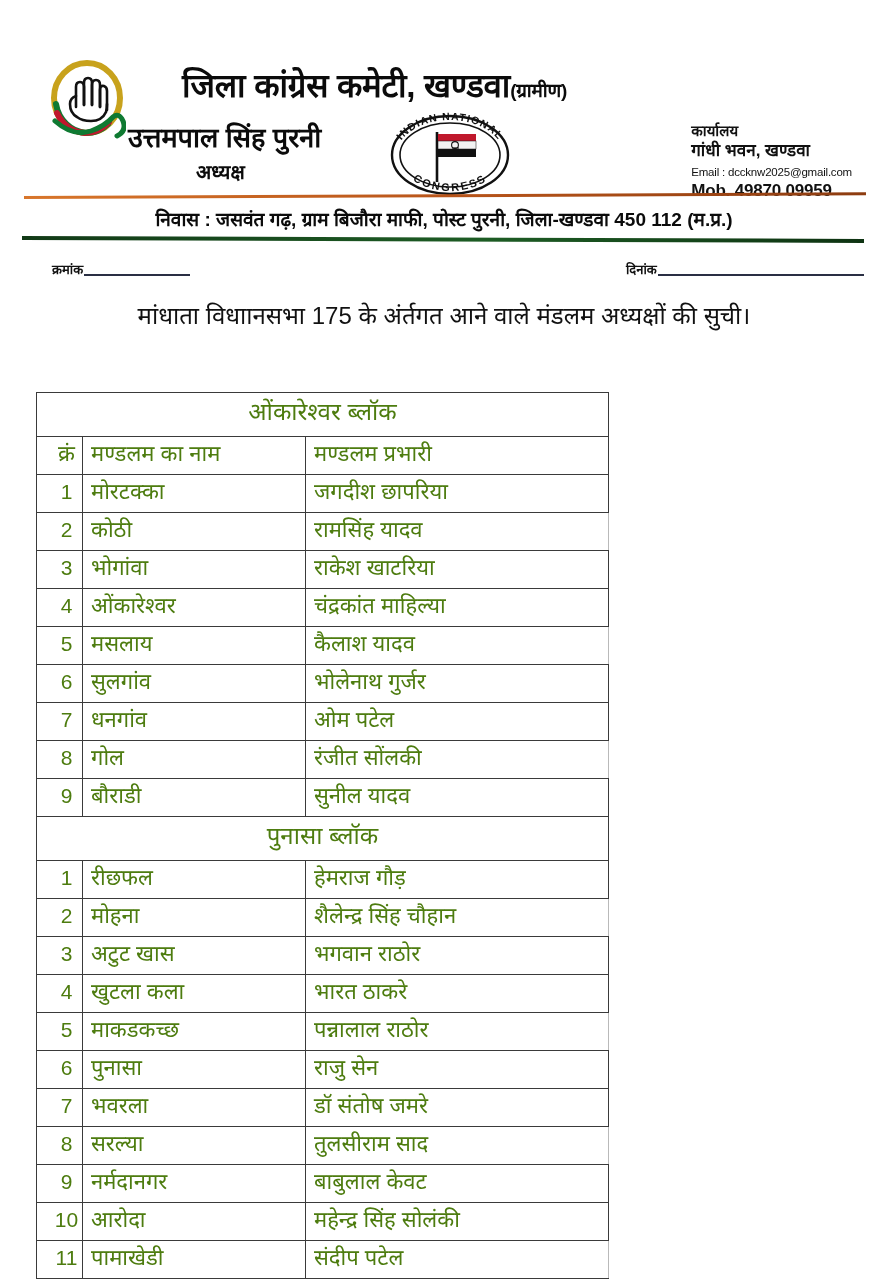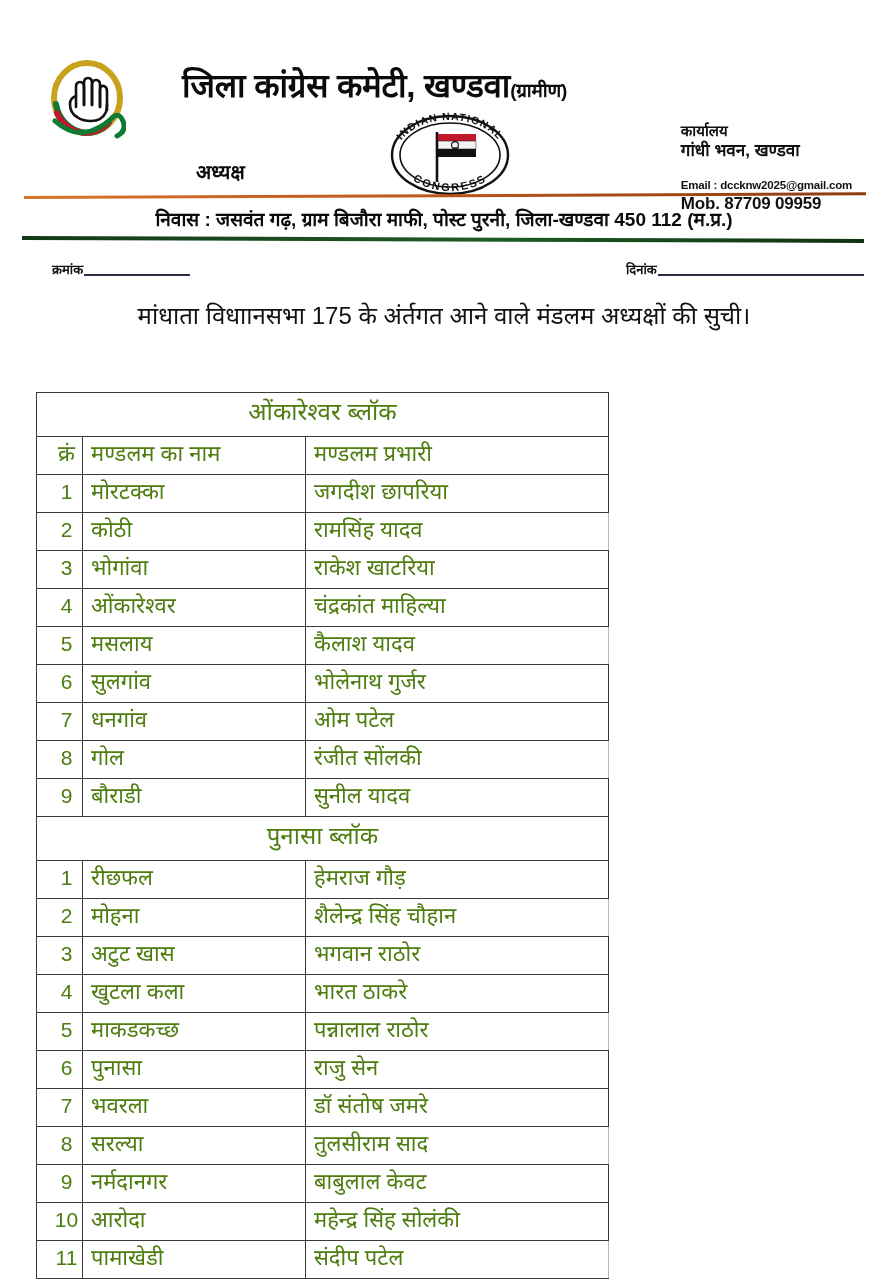--- a/index.html
+++ b/index.html
@@ -72,21 +72,21 @@
 
   
   .office {
     position: absolute;
     right: 36px; top: 122px;
     line-height: 1.18;
     white-space: nowrap;
   }
   .office .o-line1 { font-size: 15px; font-weight: 700; }
   .office .o-line2 { font-size: 17px; font-weight: 700; margin-top: 1px; }
-  .office .o-email { font-size: 11.5px; font-weight: 700; margin-top: 18px; letter-spacing: -0.2px; }
+  .office .o-email { font-size: 11.5px; font-weight: 400; margin-top: 5px; letter-spacing: -0.2px; }
   .office .o-mob   { font-size: 17px; font-weight: 700; margin-top: 2px; letter-spacing: -0.2px; }
 
   
   .rule-saffron {
     position: absolute;
     left: 24px; right: 22px; top: 196px;
     height: 3px;
     background: linear-gradient(90deg,#d8762b 0%, #b9551a 50%, #8d3c10 100%);
     transform: rotate(-0.25deg);
     transform-origin: left center;
@@ -211,20 +211,21 @@
         <path d="M52 49 V32 q0 -5 4 -4 q3 1 3 5 V52"></path>
         <path d="M28 38 q-6 2 -6 8 q0 9 7 13 q5 4 14 4 q11 0 15 -9 q1 -4 1 -8"></path>
       </g>
     </svg>
   </span>
 
   <div class="lh-title">
     <span>जिला कांग्रेस कमेटी, खण्डवा</span><span class="suffix">(ग्रामीण)</span>
   </div>
 
+  <div class="lh-president">उत्तमपाल सिंह पुरनी</div>
   <div class="lh-designation">अध्यक्ष</div>
 
   <span class="inc-seal">
     <svg viewBox="0 0 136 86" width="136" height="86" aria-hidden="true">
       <defs>
         <path id="arcTop" d="M14 44 a54 36 0 0 1 108 0"></path>
         <path id="arcBot" d="M18 46 a50 33 0 0 0 100 0"></path>
       </defs>
       <ellipse cx="68" cy="43" rx="58" ry="39" fill="none" stroke="#111" stroke-width="2.4"></ellipse>
       <ellipse cx="68" cy="43" rx="50" ry="32" fill="none" stroke="#111" stroke-width="1.6"></ellipse>
@@ -240,21 +241,21 @@
       <rect x="56" y="37" width="38" height="8" fill="#111"></rect>
       <circle cx="73" cy="33" r="3.4" fill="none" stroke="#111" stroke-width="1.1"></circle>
       <line x1="70" y1="36" x2="77" y2="36" stroke="#111" stroke-width="1"></line>
     </svg>
   </span>
 
   <div class="office">
     <div class="o-line1">कार्यालय</div>
     <div class="o-line2">गांधी भवन, खण्डवा</div>
     <div class="o-email">Email : dccknw2025@gmail.com</div>
-    <div class="o-mob">Mob. 87709 09959</div>
+    <div class="o-mob">Mob. 49870 09959</div>
   </div>
 
   <div class="rule-saffron"></div>
   <div class="residence">निवास : जसवंत गढ़, ग्राम बिजौरा माफी, पोस्ट पुरनी, जिला-खण्डवा 450 112 (म.प्र.)</div>
   <div class="rule-green"></div>
 </div>
 
 <div class="refrow">
   <div class="ref-krm">
     <span>क्रमांक</span>

